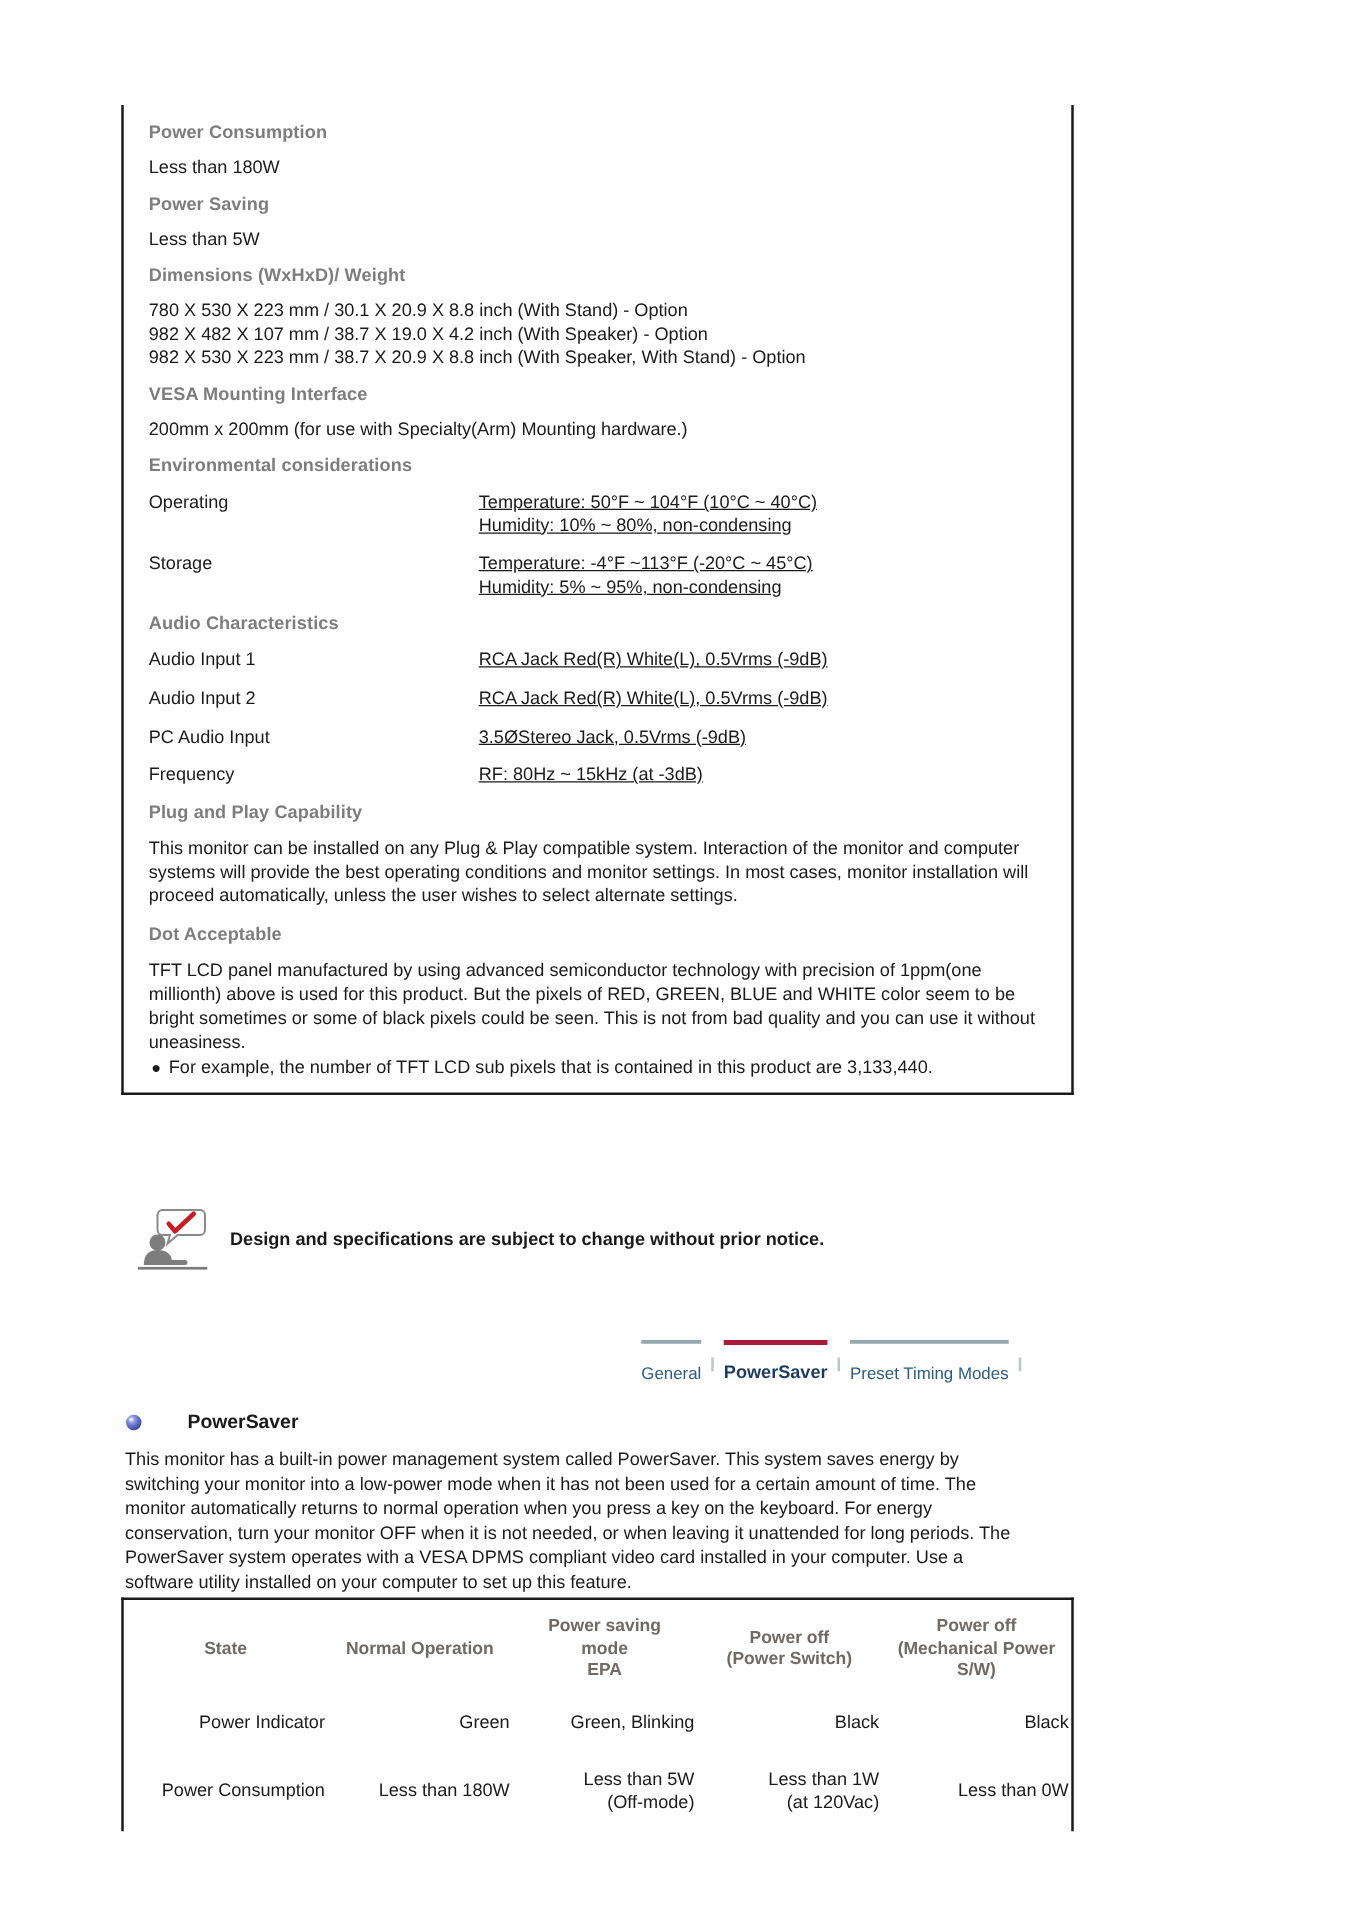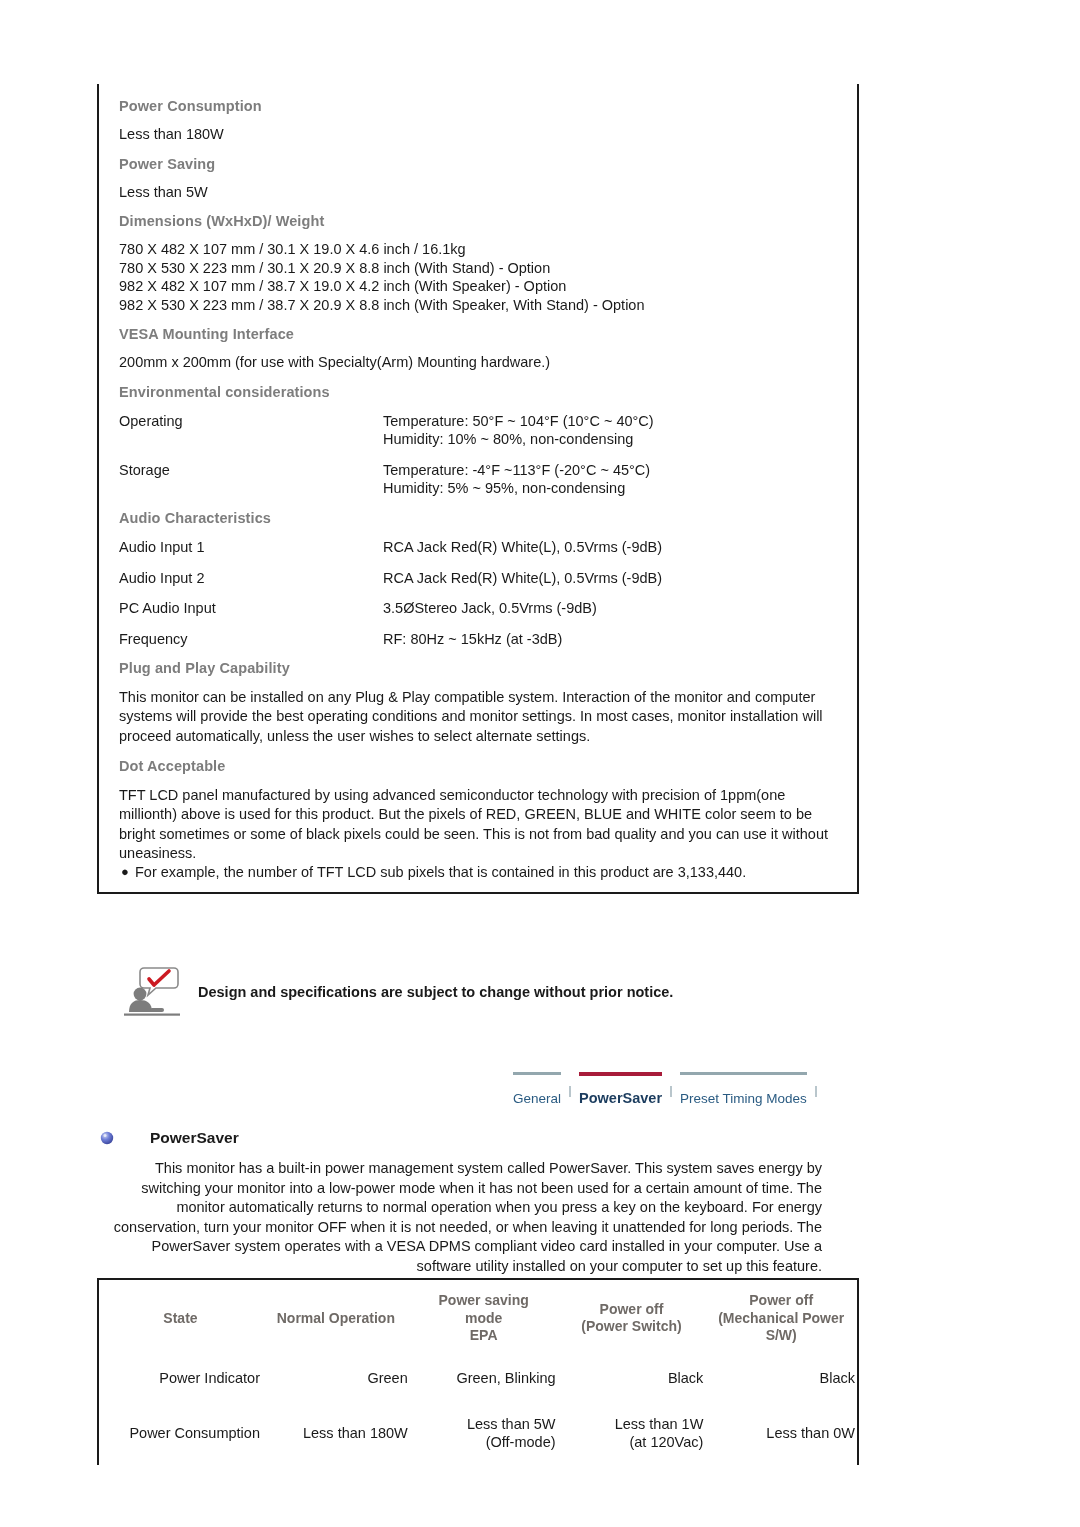--- a/index.html
+++ b/index.html
@@ -49,21 +49,21 @@
   .multiline { line-height: 1.28; }
   .multiline div { white-space: nowrap; }
 
   .kv {
     display: flex;
     margin-top: 12px;
     font-size: 14.5px;
     line-height: 1.28;
   }
   .kv .k { width: 264px; flex: 0 0 264px; }
-  .kv .v div { white-space: nowrap; }
+  .kv .v div { white-space: nowrap; text-decoration: underline; }
 
   .para {
     font-size: 14.5px;
     line-height: 1.33;
     margin: 12px 0 0 0;
     text-align: left;
   }
   .bullet-line {
     font-size: 14.5px;
     line-height: 1.33;
@@ -75,21 +75,21 @@
     position: absolute;
     left: 2px;
     top: 0px;
     font-size: 13px;
     line-height: 1.33;
   }
 
   
   #note-row {
     position: absolute;
-    left: 124px;
+    left: 110px;
     top: 966px;
     display: flex;
     align-items: center;
   }
   #note-icon { width: 56px; height: 52px; flex: 0 0 56px; }
   #note-text {
     font-size: 14.5px;
     font-weight: bold;
     color: #1a1a1a;
     margin-left: 18px;
@@ -158,21 +158,20 @@
     color: #1a1a1a;
   }
   #ps-para {
     position: absolute;
     left: 100px;
     top: 1159px;
     width: 722px;
     font-size: 14.5px;
     line-height: 1.35;
     color: #1a1a1a;
-    text-align: right;
   }
 
   
   #power-table {
     position: absolute;
     left: 97px;
     top: 1278px;
     width: 758px;
     border-left: 2px solid #1a1a1a;
     border-right: 2px solid #1a1a1a;
@@ -216,21 +215,20 @@
       <div class="sec-head first">Power Consumption</div>
       <div class="plain multiline">
         <div>Less than 180W</div>
       </div>
       <div class="sec-head">Power Saving</div>
       <div class="plain multiline">
         <div>Less than 5W</div>
       </div>
       <div class="sec-head">Dimensions (WxHxD)/ Weight</div>
       <div class="plain multiline">
-        <div>780 X 482 X 107 mm / 30.1 X 19.0 X 4.6 inch / 16.1kg</div>
         <div>780 X 530 X 223 mm / 30.1 X 20.9 X 8.8 inch (With Stand) - Option</div>
         <div>982 X 482 X 107 mm / 38.7 X 19.0 X 4.2 inch (With Speaker) - Option</div>
         <div>982 X 530 X 223 mm / 38.7 X 20.9 X 8.8 inch (With Speaker, With Stand) - Option</div>
       </div>
       <div class="sec-head">VESA Mounting Interface</div>
       <div class="plain multiline">
         <div>200mm x 200mm (for use with Specialty(Arm) Mounting hardware.)</div>
       </div>
       <div class="sec-head">Environmental considerations</div>
       <div class="kv">

